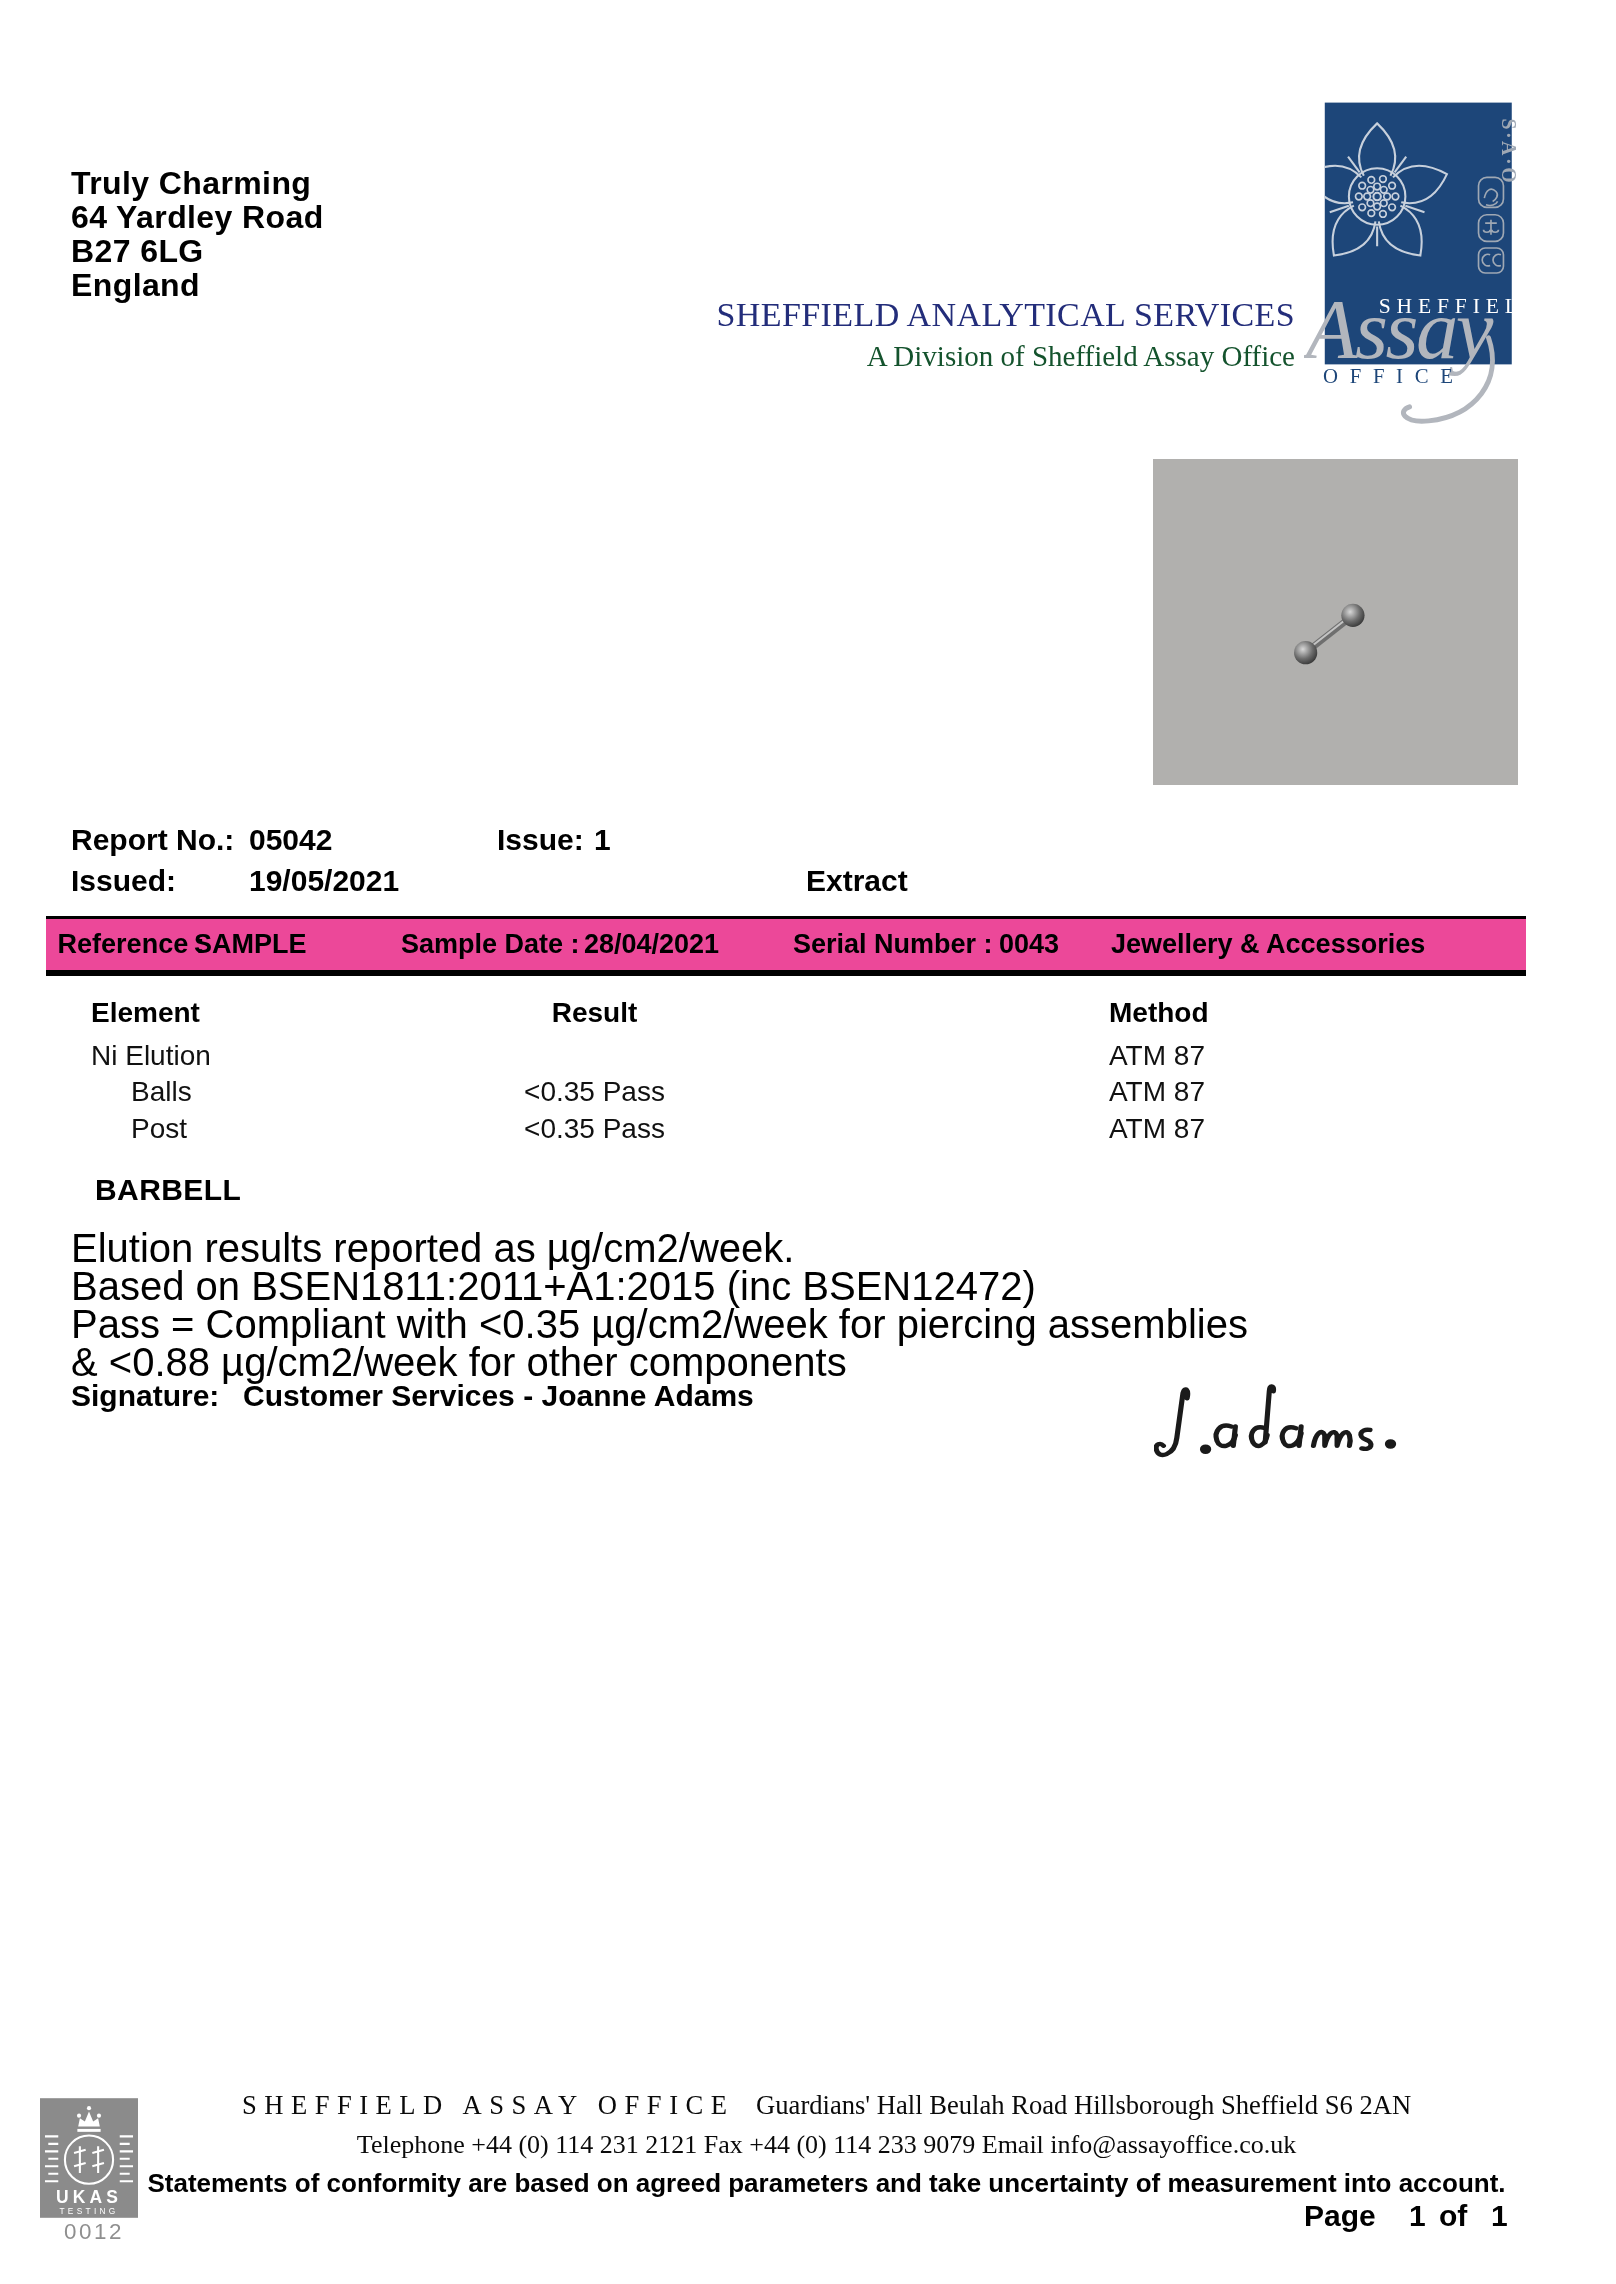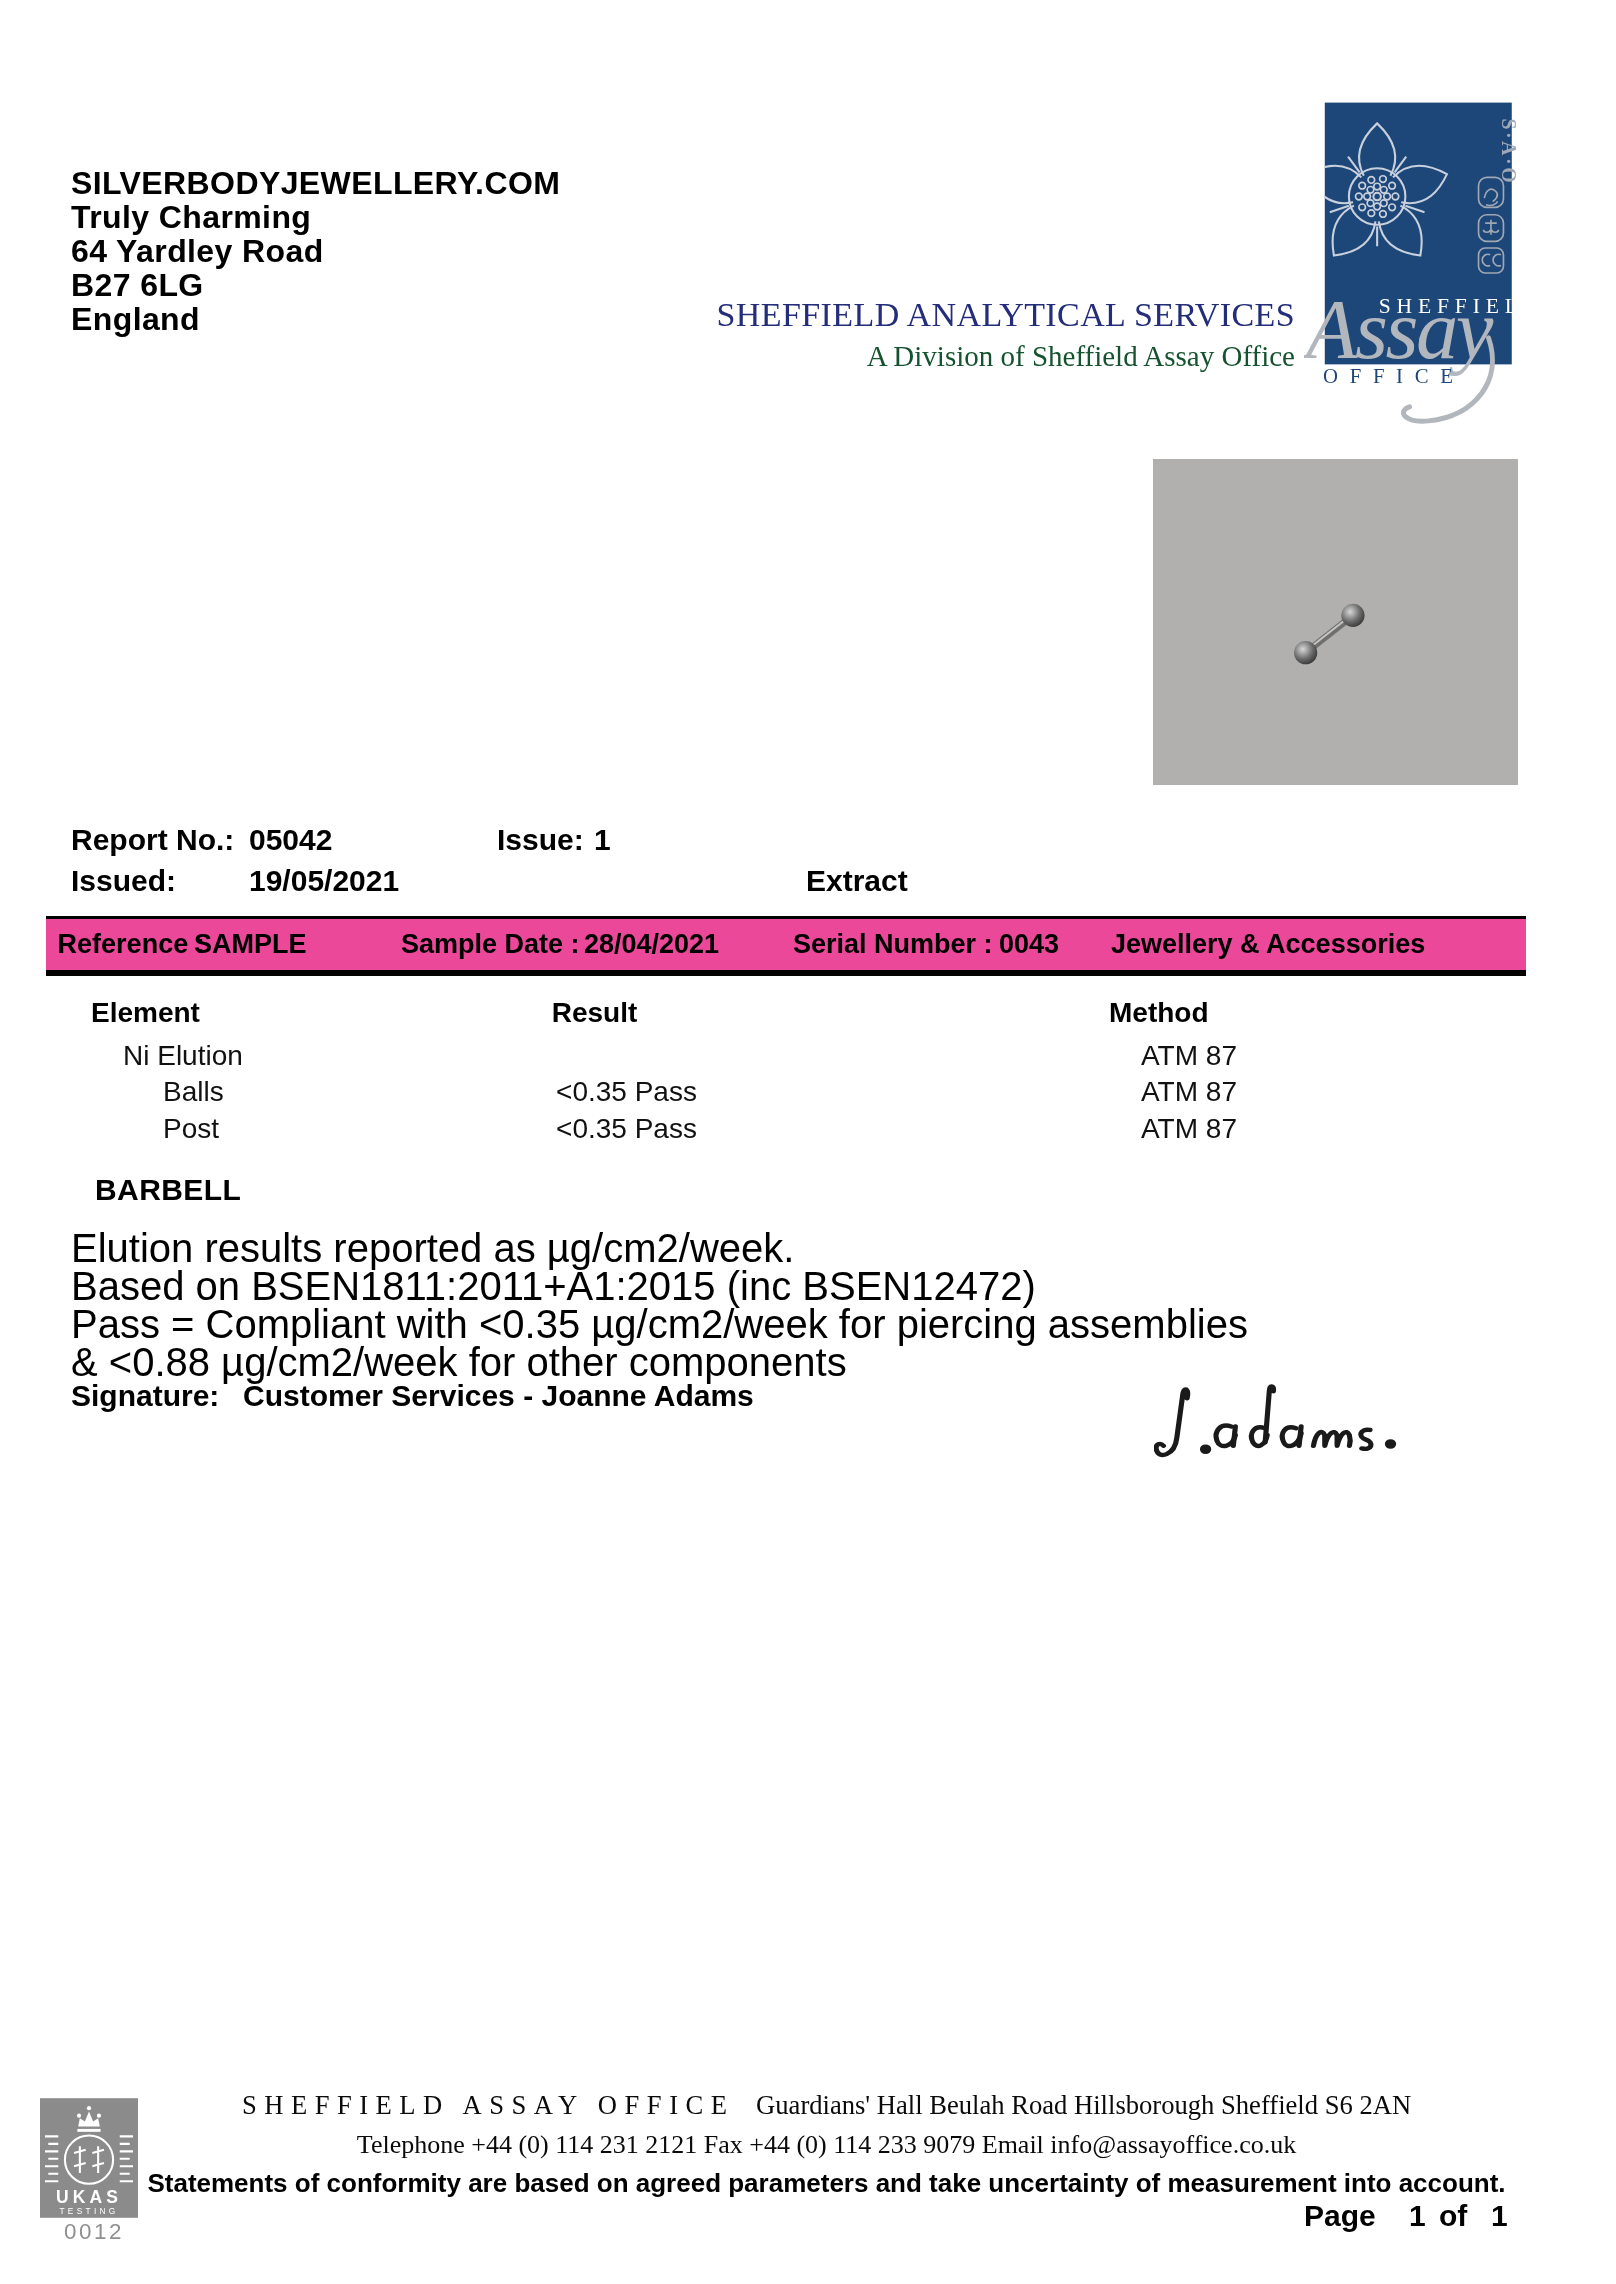--- a/index.html
+++ b/index.html
@@ -17,21 +17,21 @@
   #assay-logo{left:1304px;top:90px;}
   #photo-box{left:1153px;top:459px;width:365px;height:326px;background:#b1b0ae;}
 
   .meta-label,.meta-value{position:absolute;font-size:30px;font-weight:bold;white-space:nowrap;}
 
   #reference-bar{left:46px;top:916px;width:1480px;height:51px;background:#ec4899;
     border-top:3.3px solid #000;border-bottom:6.6px solid #000;}
   #reference-bar span{position:absolute;top:10px;font-size:27px;font-weight:bold;white-space:nowrap;}
 
   .tbl-h{position:absolute;font-size:28px;font-weight:bold;white-space:nowrap;}
-  .tbl-c{position:absolute;font-size:28px;font-weight:normal;color:#111;white-space:nowrap;margin-left:32px;}
+  .tbl-c{position:absolute;font-size:28px;font-weight:normal;color:#111;white-space:nowrap;}
   .result-col{left:478px;width:233px;text-align:center;}
 
   #barbell-label{left:95px;top:1173px;font-size:30px;font-weight:bold;letter-spacing:0.4px;}
   #notes{left:71px;top:1229px;font-size:40px;font-weight:normal;line-height:38px;white-space:nowrap;}
   #signature-label{left:71px;top:1379px;font-size:30px;font-weight:bold;}
   #signature-name{left:243px;top:1379px;font-size:30px;font-weight:bold;}
   #handwriting{left:1154px;top:1372px;}
   #footer-line1{top:2090px;font-size:26.6px;color:#0a0a0a;}
   #office-name{letter-spacing:7.5px;margin-right:21.6px;text-align:center;}
   #footer-line2{top:2130px;font-size:26px;color:#0a0a0a;}
@@ -39,21 +39,20 @@
   .pg{position:absolute;top:2199px;font-size:30px;font-weight:bold;}
 
   #ukas-num{left:40px;top:2219px;width:108px;text-align:center;font-size:22.4px;color:#8f8f8f;letter-spacing:2.5px;}
 </style>
 </head>
 <body>
 
 <div id="page">
 
   <div id="customer-block" class="abs">
-    <div>SILVERBODYJEWELLERY.COM</div>
     <div>Truly Charming</div>
     <div>64 Yardley Road</div>
     <div>B27 6LG</div>
     <div>England</div>
   </div>
 
   <div id="title-block" class="abs">
     <div id="lab-title">SHEFFIELD ANALYTICAL SERVICES</div>
     <div id="lab-subtitle">A Division of Sheffield Assay Office</div>
   </div>

